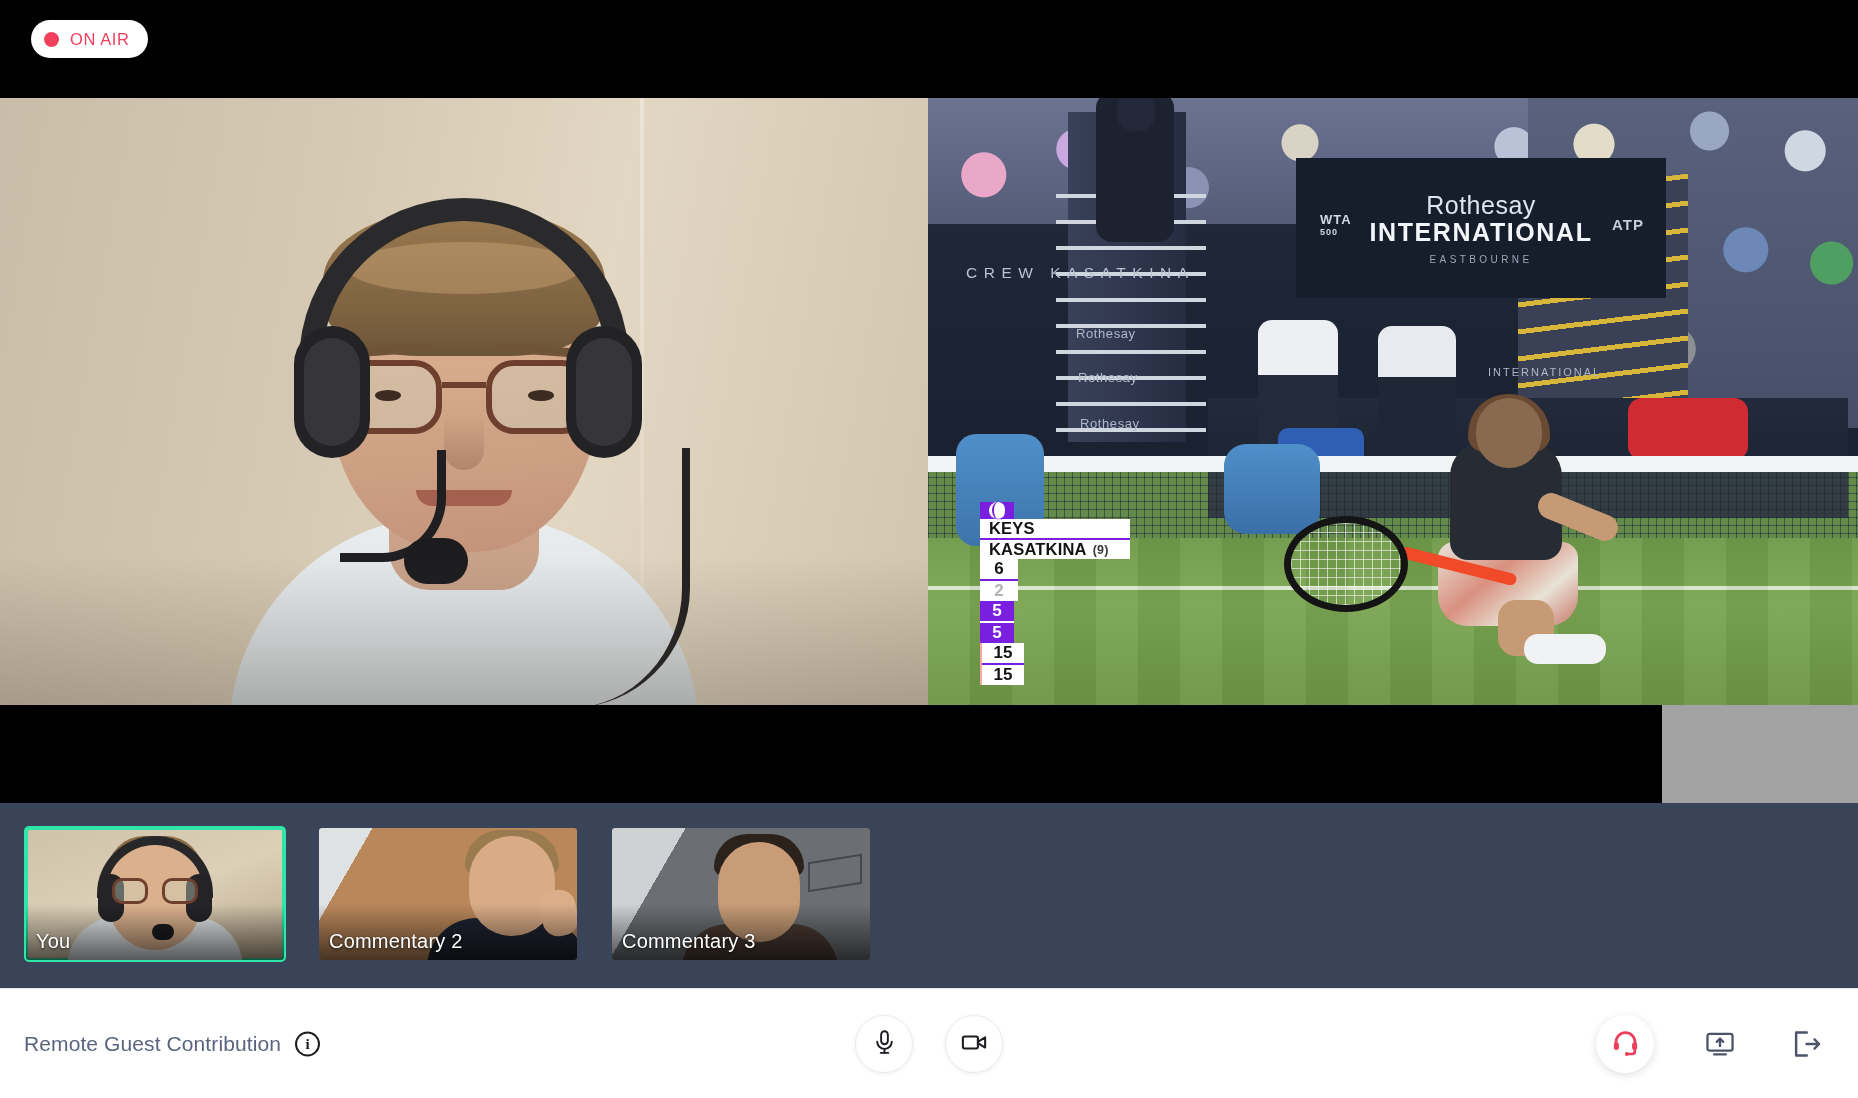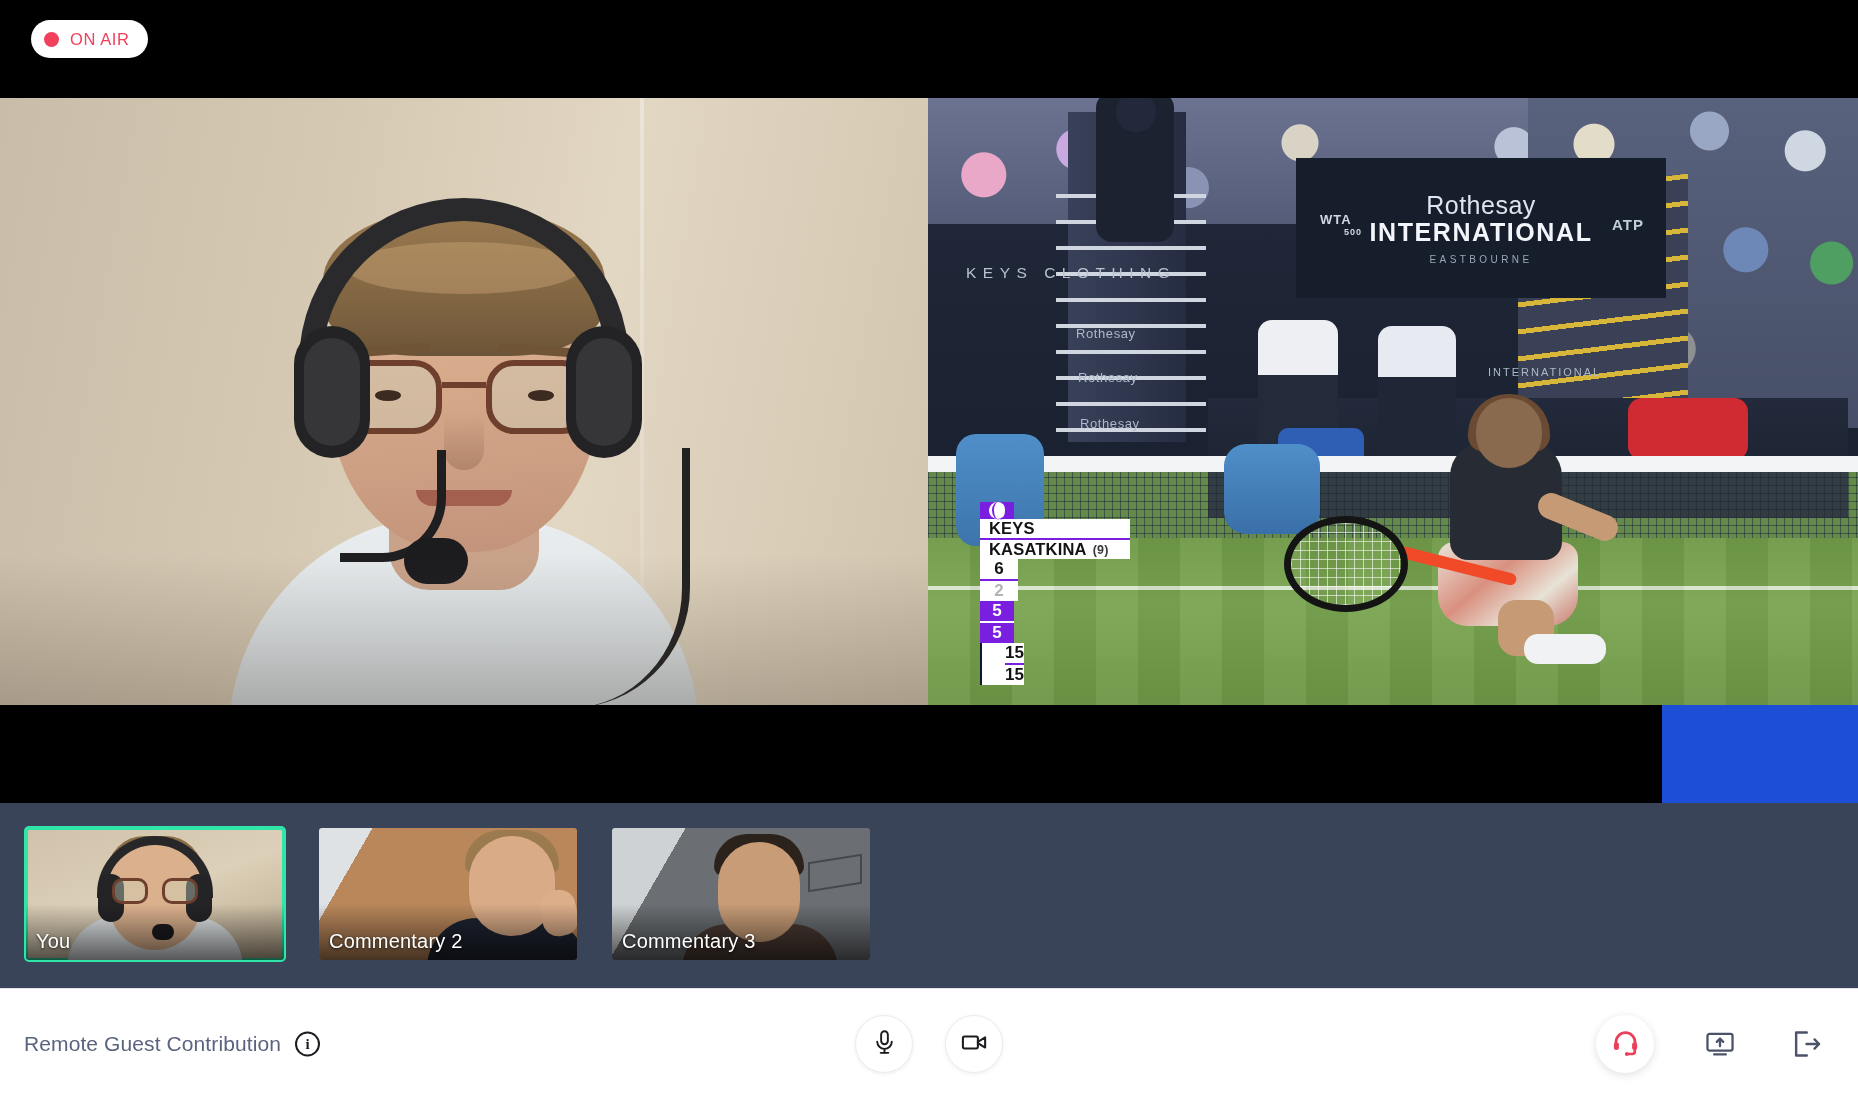--- a/index.html
+++ b/index.html
@@ -2,21 +2,21 @@
 <html><head>
 <meta charset="utf-8">
 <style>
   * { box-sizing: border-box; margin: 0; padding: 0; }
   html, body {
     width: 1858px; height: 1098px;
     background: #ffffff;
     font-family: "Liberation Sans", sans-serif;
     overflow: hidden;
   }
-  .app { position: relative; width: 1858px; height: 1098px; background: #1d4ed8; }
+  .app { position: relative; width: 1858px; height: 1098px; background: #a3a3a3; }
 
   
   .topbar {
     position: absolute; left: 0; top: 0; width: 1858px; height: 98px;
     background: #000000;
   }
   .onair-pill {
     position: absolute; left: 31px; top: 20px;
     height: 38px; padding: 0 18px 0 13px;
     background: #ffffff; border-radius: 19px;
@@ -149,21 +149,21 @@
   }
   .signboard{
     position:absolute; left:368px; top:60px; width:370px; height:140px;
     background:#161d2b; display:flex; flex-direction:column; align-items:center; justify-content:center;
     color:#e8ecf2;
   }
   .sb-brand{ font-size:25px; letter-spacing:.5px; font-weight:400; color:#dfe5ee; }
   .sb-event{ font-size:25px; font-weight:700; letter-spacing:1.6px; color:#f2f5fa; margin-top:-2px;}
   .sb-city{ font-size:10px; letter-spacing:3.4px; color:#9aa6b8; margin-top:7px; }
   .sb-wta{ position:absolute; left:24px; top:54px; font-size:13px; font-weight:700; color:#cfd7e4; letter-spacing:1px;}
-  .sb-wta small{ display:block; font-size:9px; letter-spacing:1px;margin-left:24px; }
+  .sb-wta small{ display:block; font-size:9px; letter-spacing:1px; }
   .sb-atp{ position:absolute; right:22px; top:58px; font-size:15px; font-weight:700; color:#c3ccdb; letter-spacing:1px;}
   .crewtext{
     position:absolute; left:38px; top:166px; font-size:15.5px; letter-spacing:6.5px;
     color:#b9c2cf; font-weight:500;
   }
   .umpire-chair{
     position:absolute; left:140px; top:14px; width:118px; height:330px;
     background:linear-gradient(90deg,#39415a 0%,#262d42 100%);
   }
   .umpire-steps{
@@ -257,21 +257,21 @@
   .score-col .cell{
     flex:1; display:flex; align-items:center; justify-content:center;
     font-size:17px; font-weight:700;
   }
   .col-sets{ background:#fff; }
   .col-sets .cell:first-child{ color:#131313; border-bottom:2px solid #7a1fe0; }
   .col-sets .cell:last-child{ color:#b4b4b4; }
   .col-games{ background:#7a1fe0; width:34px; }
   .col-games .cell{ color:#ffffff; }
   .col-games .cell:first-child{ border-bottom:2px solid #ffffff; }
-  .col-pts{ background:#fff; width:44px; border-left:2px solid #0f172a;align-items:flex-end; }
+  .col-pts{ background:#fff; width:44px; border-left:2px solid #fca5a5; }
   .col-pts .cell{ color:#131313; }
   .col-pts .cell:first-child{ border-bottom:2px solid #7a1fe0; }
 
   
   .strip{
     position:absolute; left:0; top:803px; width:1858px; height:185px; background:#394459;
   }
   .tiles{ position:absolute; left:26px; top:25px; display:flex; gap:35px; }
   .tile{
     position:relative; width:258px; height:132px; border-radius:3px; overflow:hidden;
@@ -406,21 +406,21 @@
           <span class="sb-brand">Rothesay</span>
           <span class="sb-event">INTERNATIONAL</span>
           <span class="sb-city">EASTBOURNE</span>
           <span class="sb-wta">
             <span>WTA</span>
             <small>500</small>
           </span>
           <span class="sb-atp">ATP</span>
         </div>
 
-        <div class="crewtext">KEYS CLOTHING</div>
+        <div class="crewtext">CREW KASATKINA</div>
         <div class="roth-sign" style="left:148px;top:228px">Rothesay</div>
         <div class="roth-sign" style="left:150px;top:272px">Rothesay</div>
         <div class="roth-sign" style="left:152px;top:318px">Rothesay</div>
         <div class="roth-sign" style="left:560px;top:268px;font-size:11px;letter-spacing:2px">INTERNATIONAL</div>
 
         <div class="benchrow"></div>
         <div class="officials"></div>
         <div class="officials2"></div>
         <div class="redbag"></div>
         <div class="bluebag"></div>

